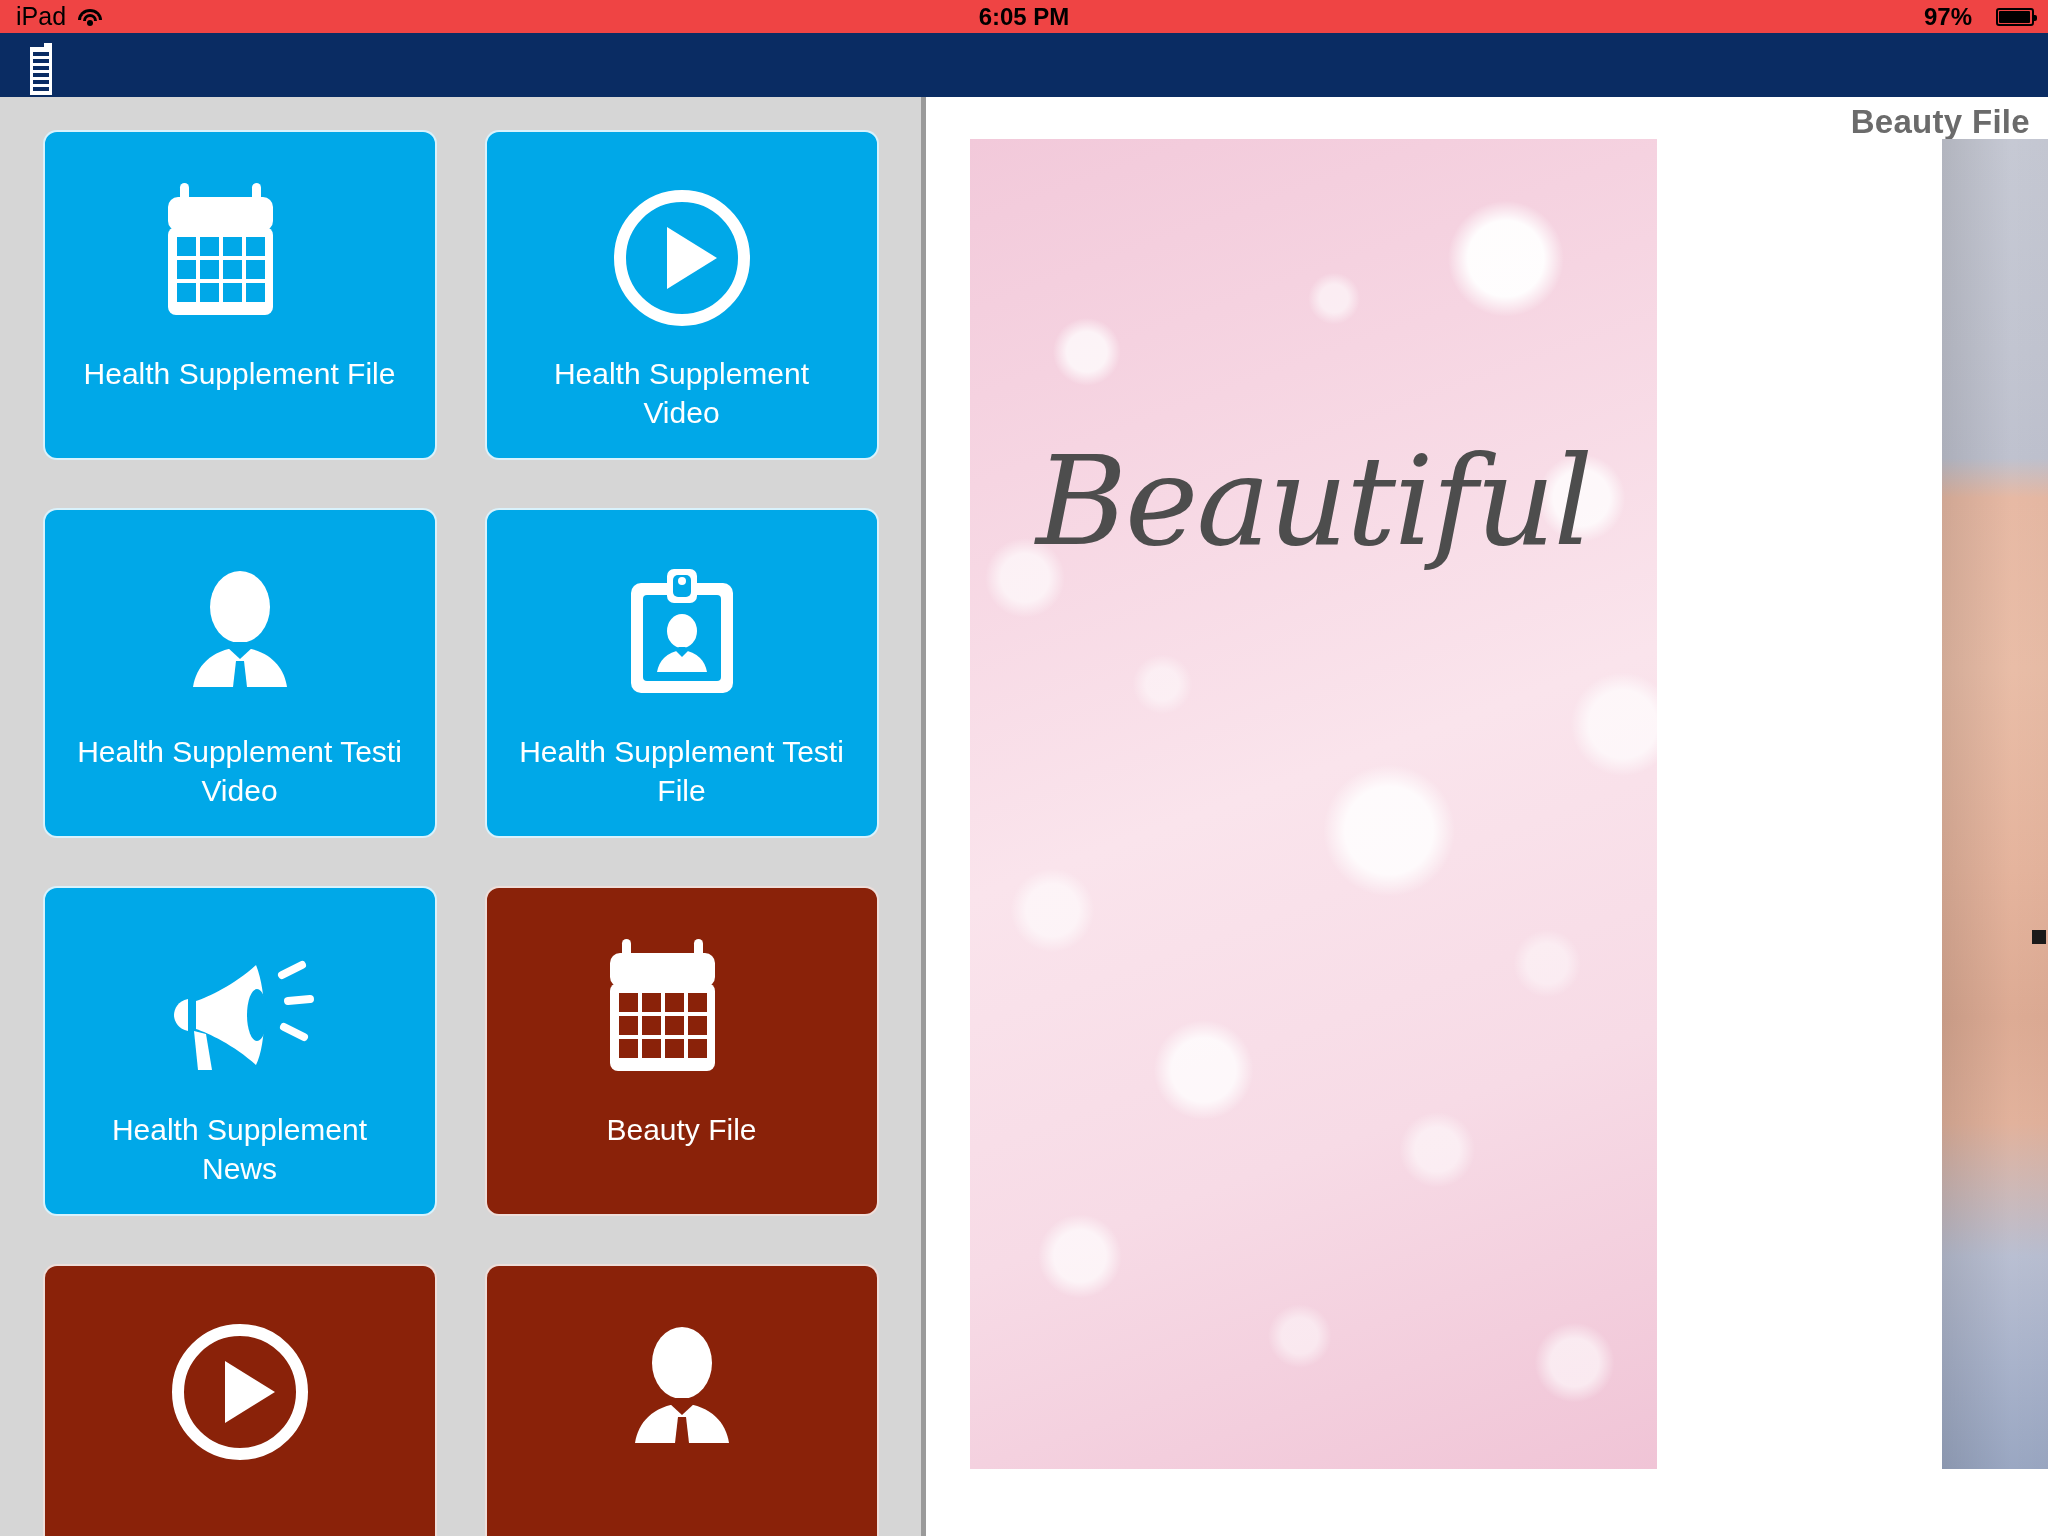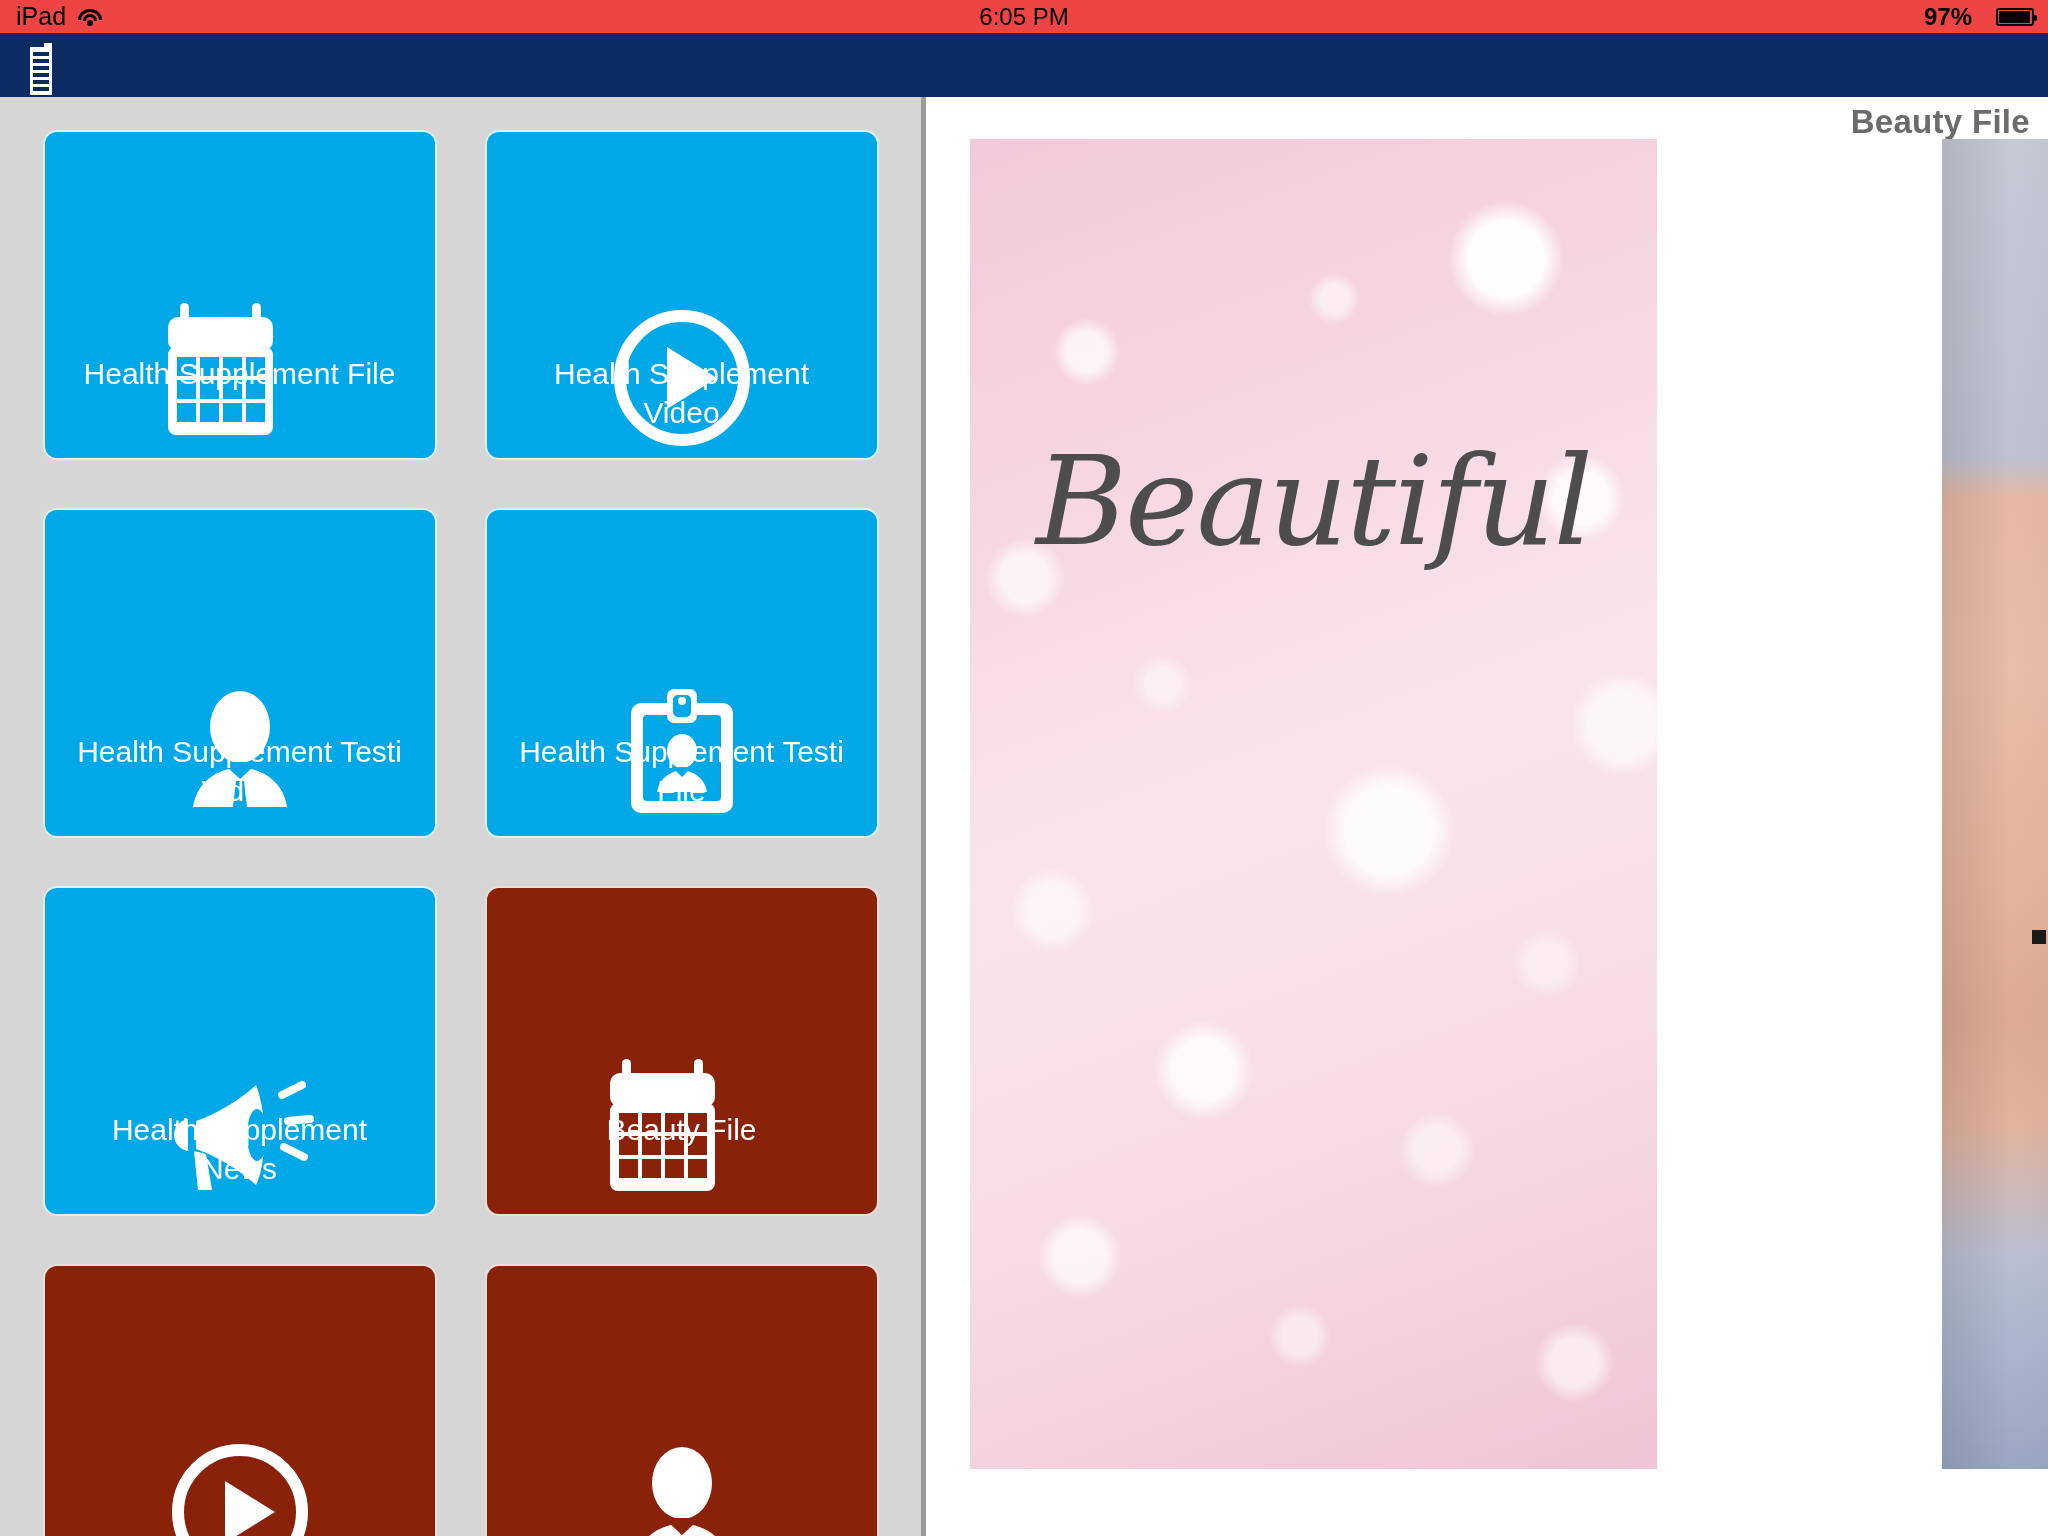--- a/index.html
+++ b/index.html
@@ -13,21 +13,21 @@
   
   #statusbar {
     position: absolute; top: 0; left: 0;
     width: 2048px; height: 33px;
     background: #ef4444;
     color: #000000;
     font-size: 25px;
     line-height: 33px;
   }
   #sb-left { position: absolute; left: 16px; top: 0; display: flex; align-items: center; gap: 11px; height: 33px; }
-  #sb-center { position: absolute; left: 0; width: 2048px; text-align: center; font-weight: 400; font-size: 24px; }
+  #sb-center { position: absolute; left: 0; width: 2048px; text-align: center; font-weight: 700; font-size: 24px; }
   #sb-right { position: absolute; right: 14px; top: 0; display: flex; align-items: center; gap: 24px; height: 33px; font-weight: 600; font-size: 24px;}
   .wifi-icon { display: inline-block; width: 26px; height: 20px; position: relative; }
   .wifi-icon i {
     position: absolute; left: 50%; transform: translateX(-50%);
     border: 3px solid #000; border-bottom: none;
     border-radius: 50% 50% 0 0 / 100% 100% 0 0;
     background: transparent;
   }
   .wifi-icon i:nth-child(1) { width: 24px; height: 11px; top: 2px; }
   .wifi-icon i:nth-child(2) { width: 14px; height: 7px; top: 7px; }
@@ -62,21 +62,21 @@
     column-gap: 48px;
     row-gap: 48px;
     justify-content: center;
   }
   .tile {
     position: relative;
     height: 330px;
     border-radius: 14px;
     border: 2px solid rgba(255,255,255,0.85);
     display: flex; flex-direction: column;
-    align-items: center; justify-content: flex-end;
+    align-items: center; justify-content: flex-start;
     overflow: hidden;
   }
   .tile.blue { background: #00a8e8; }
   .tile.red  { background: #8a2209; }
   .tile-icon { margin-top: 46px; height: 160px; display:flex; align-items:center; justify-content:center; }
   .tile-label {
     position: absolute; left: 10px; right: 10px; top: 222px;
     text-align: center; color: #ffffff;
     font-size: 30px; line-height: 39px;
     white-space: pre-line;

